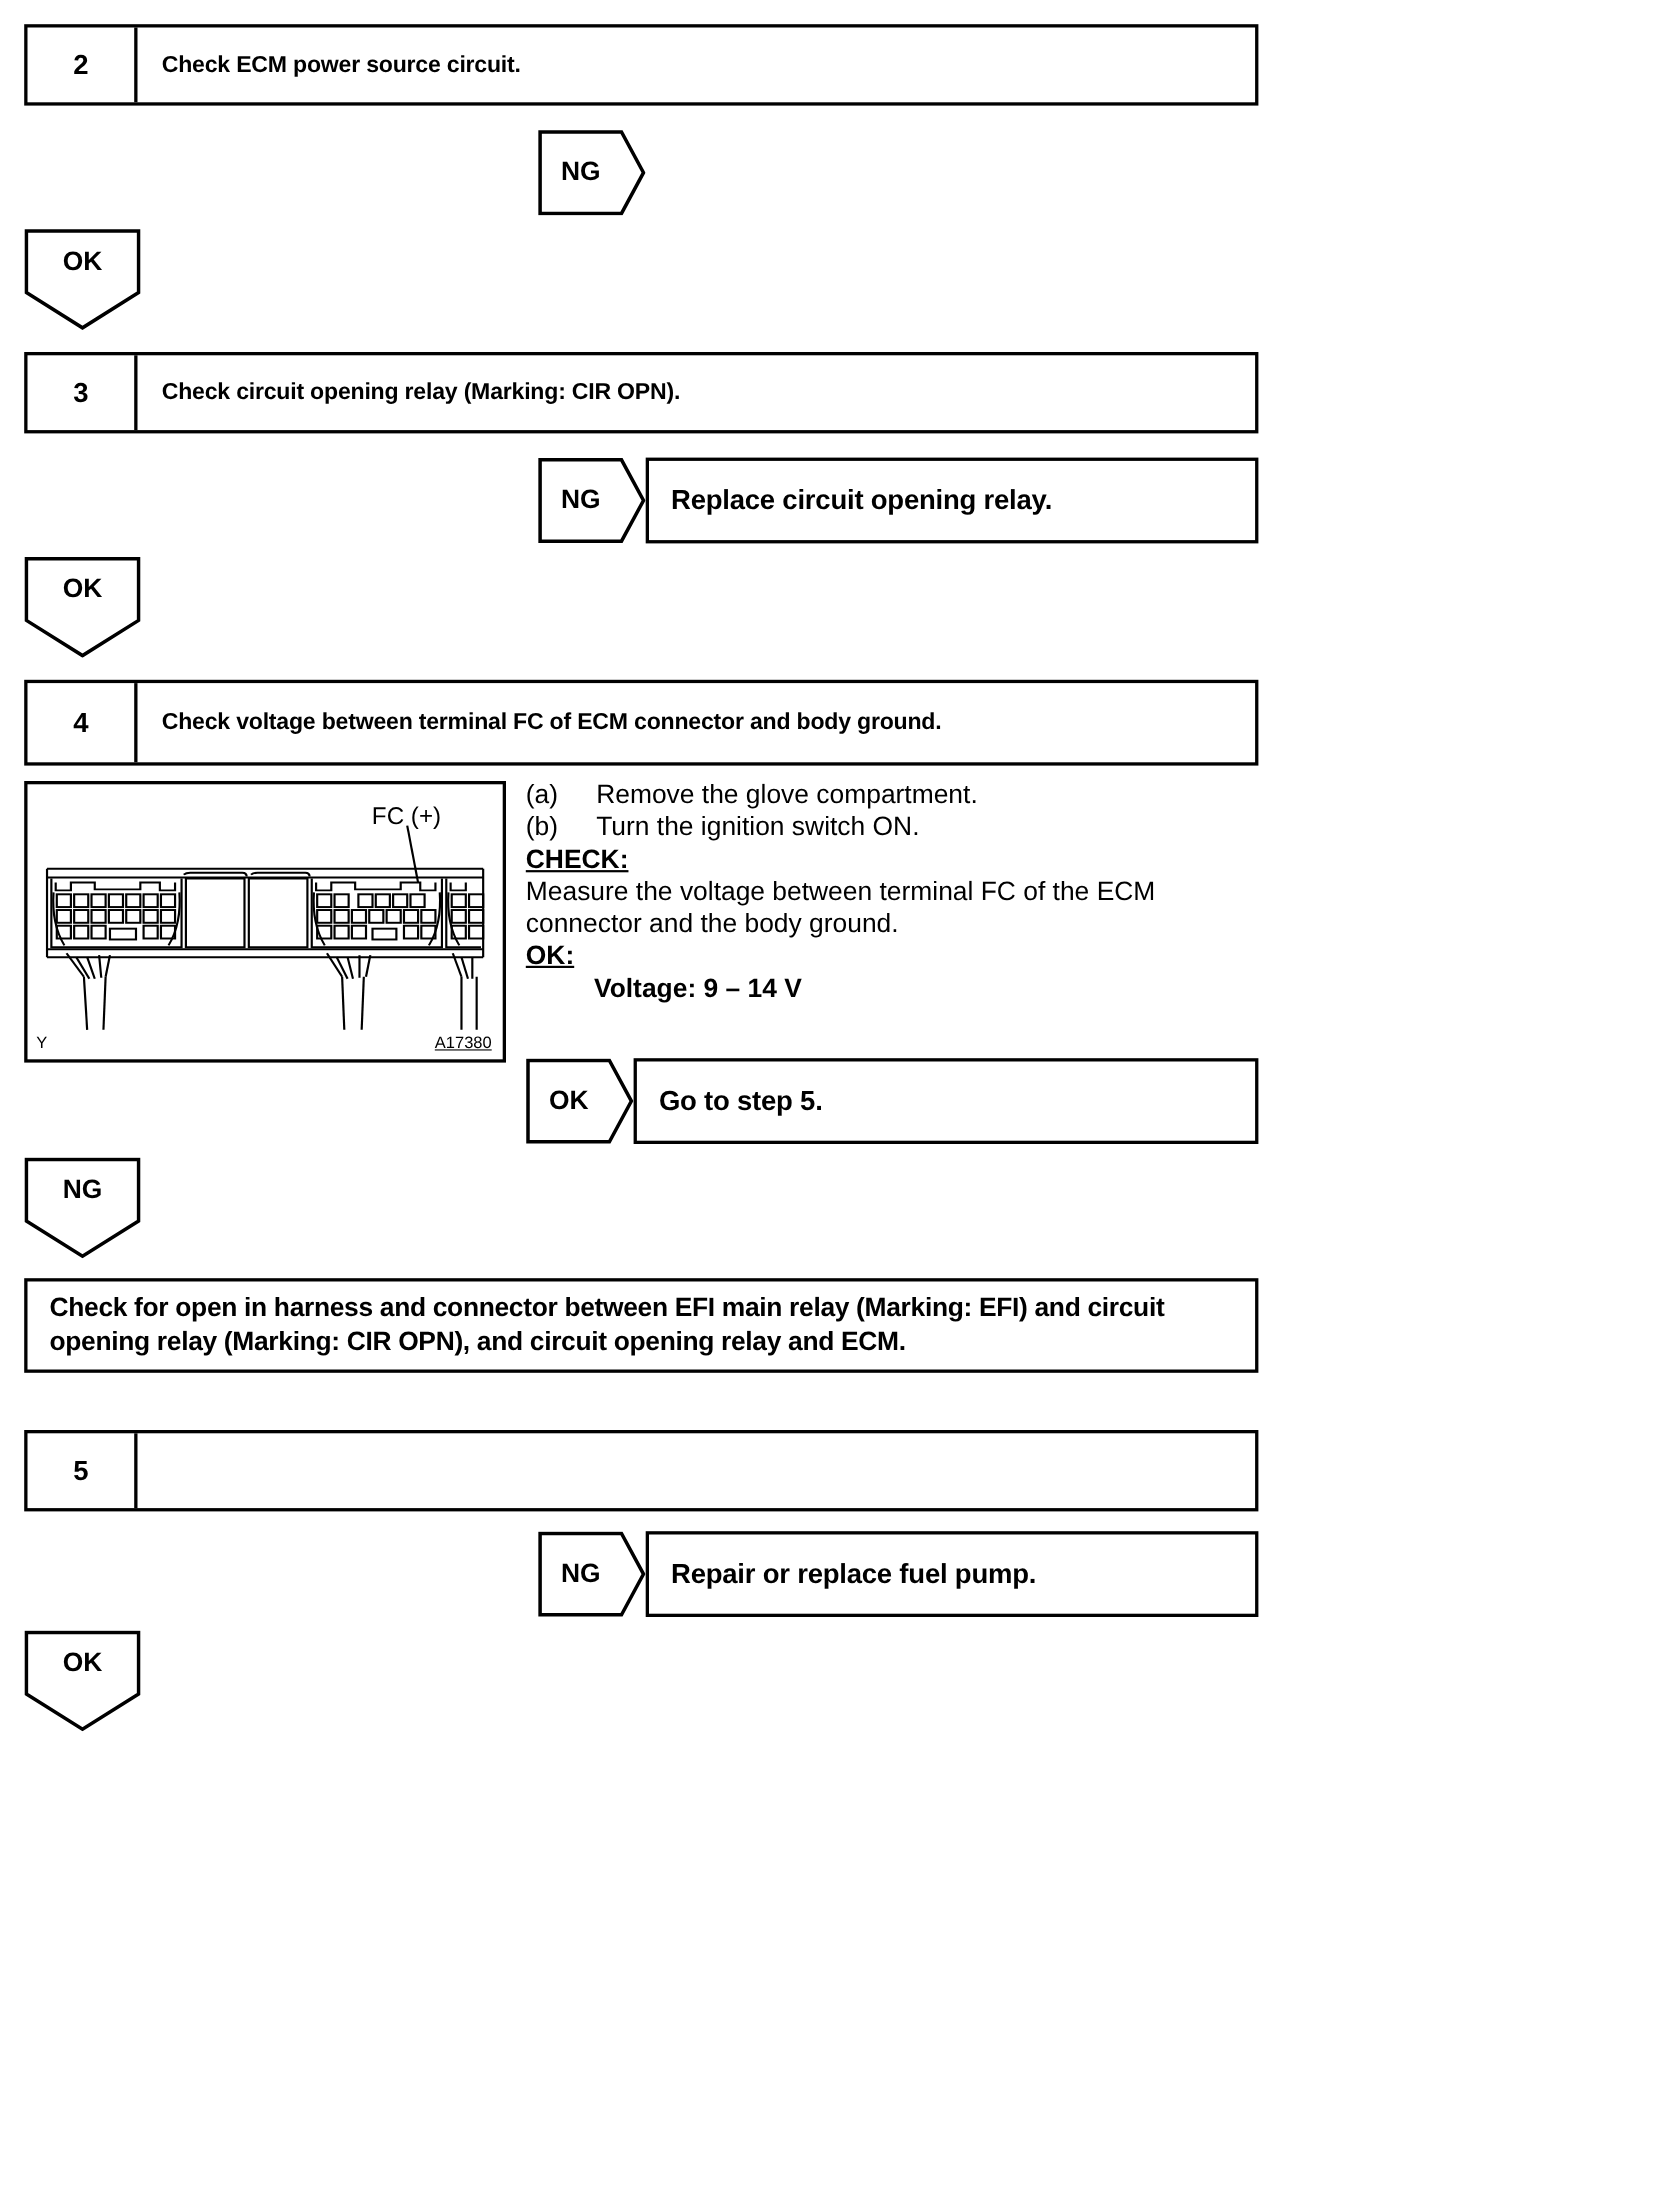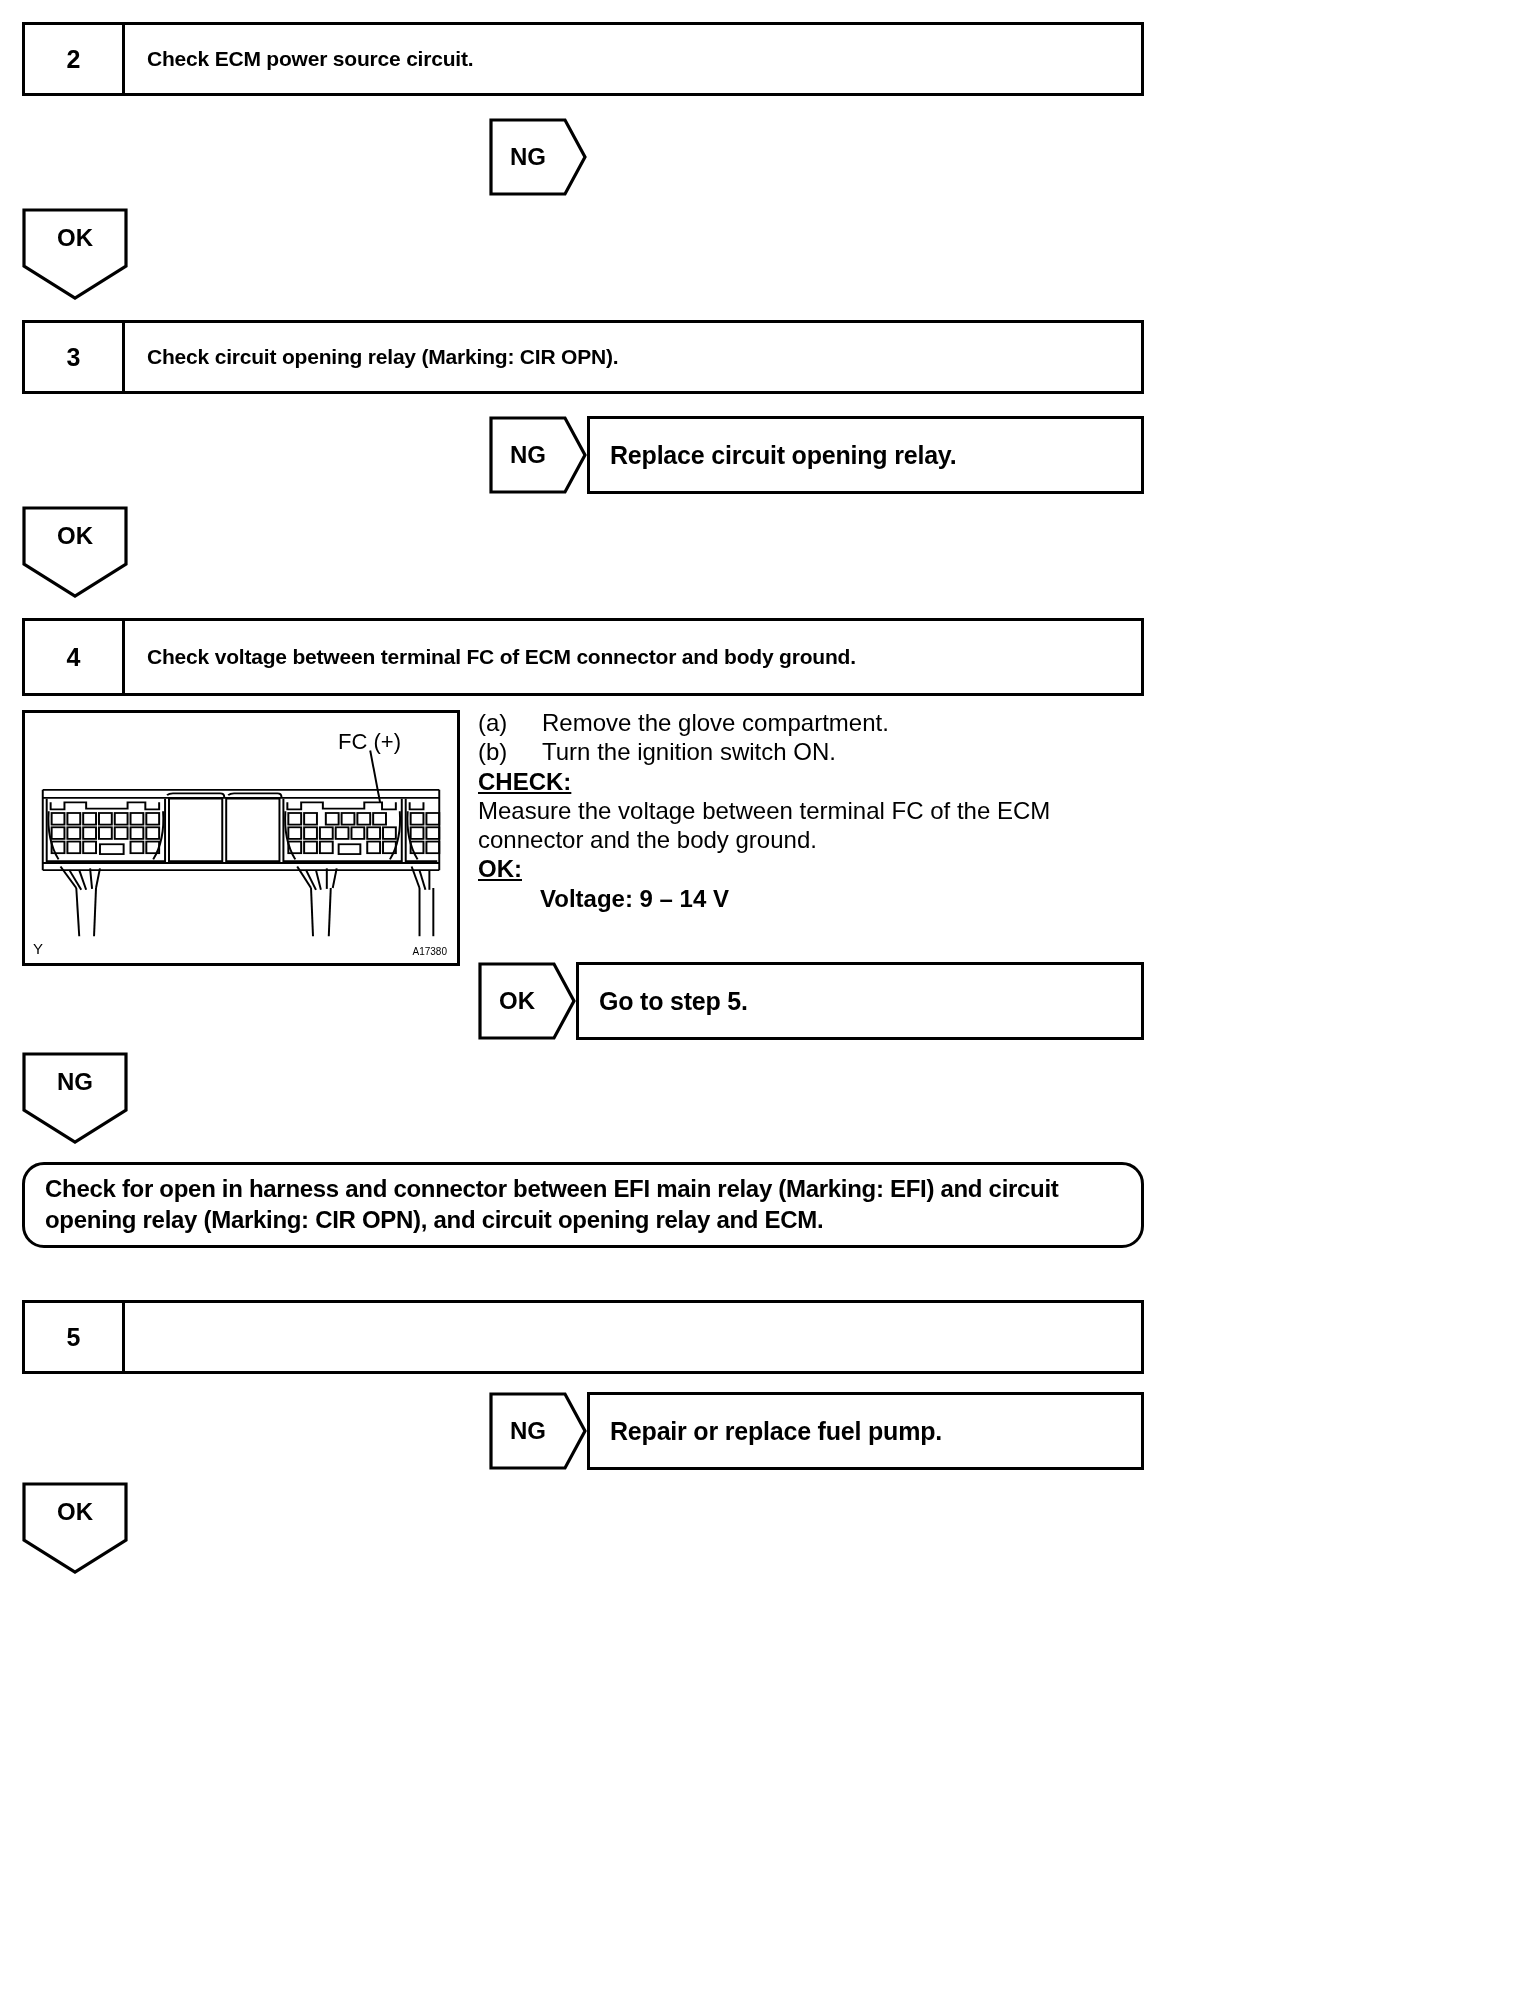--- a/index.html
+++ b/index.html
@@ -140,21 +140,22 @@
     position: absolute;
     right: 56px;
     top: 16px;
     font-size: 22px;
     font-family: "Liberation Sans", sans-serif;
   }
   .figure .fig-code {
     position: absolute;
     right: 10px;
     bottom: 6px;
-    font-size: 10px;
+    font-size: 15px;
+    text-decoration: underline;
   }
   .figure .fig-y {
     position: absolute;
     left: 8px;
     bottom: 6px;
     font-size: 15px;
   }
   .figure svg.fig-art {
     position: absolute;
     left: 0; top: 0;
@@ -370,21 +371,21 @@
     <div class="branch-box">Go to step 5.</div>
   </div>
 
   <div class="connector" style="left:22px; top:1052px;">
     <svg viewBox="0 0 106 92" preserveAspectRatio="none">
       <path d="M2,2 L104,2 L104,58 L53,90 L2,58 Z" fill="#fff" stroke="#000" stroke-width="3.2"></path>
     </svg>
     <div class="conn-label">NG</div>
   </div>
 
-  <div class="plain-bar" style="left:22px; top:1162px; width:1122px; height:86px;border-radius:22px;">
+  <div class="plain-bar" style="left:22px; top:1162px; width:1122px; height:86px;">
     <span class="plain-text">Check for open in harness and connector between EFI main relay (Marking: EFI) and circuit opening relay (Marking: CIR OPN), and circuit opening relay and ECM.</span>
   </div>
 
   <div class="step-bar" style="left:22px; top:1300px; width:1122px; height:74px;">
     <div class="step-num">5</div>
   </div>
 
   <div class="branch" style="left:489px; top:1392px; width:655px; height:78px;">
     <div class="branch-tag">
       <svg viewBox="0 0 98 78" preserveAspectRatio="none">

